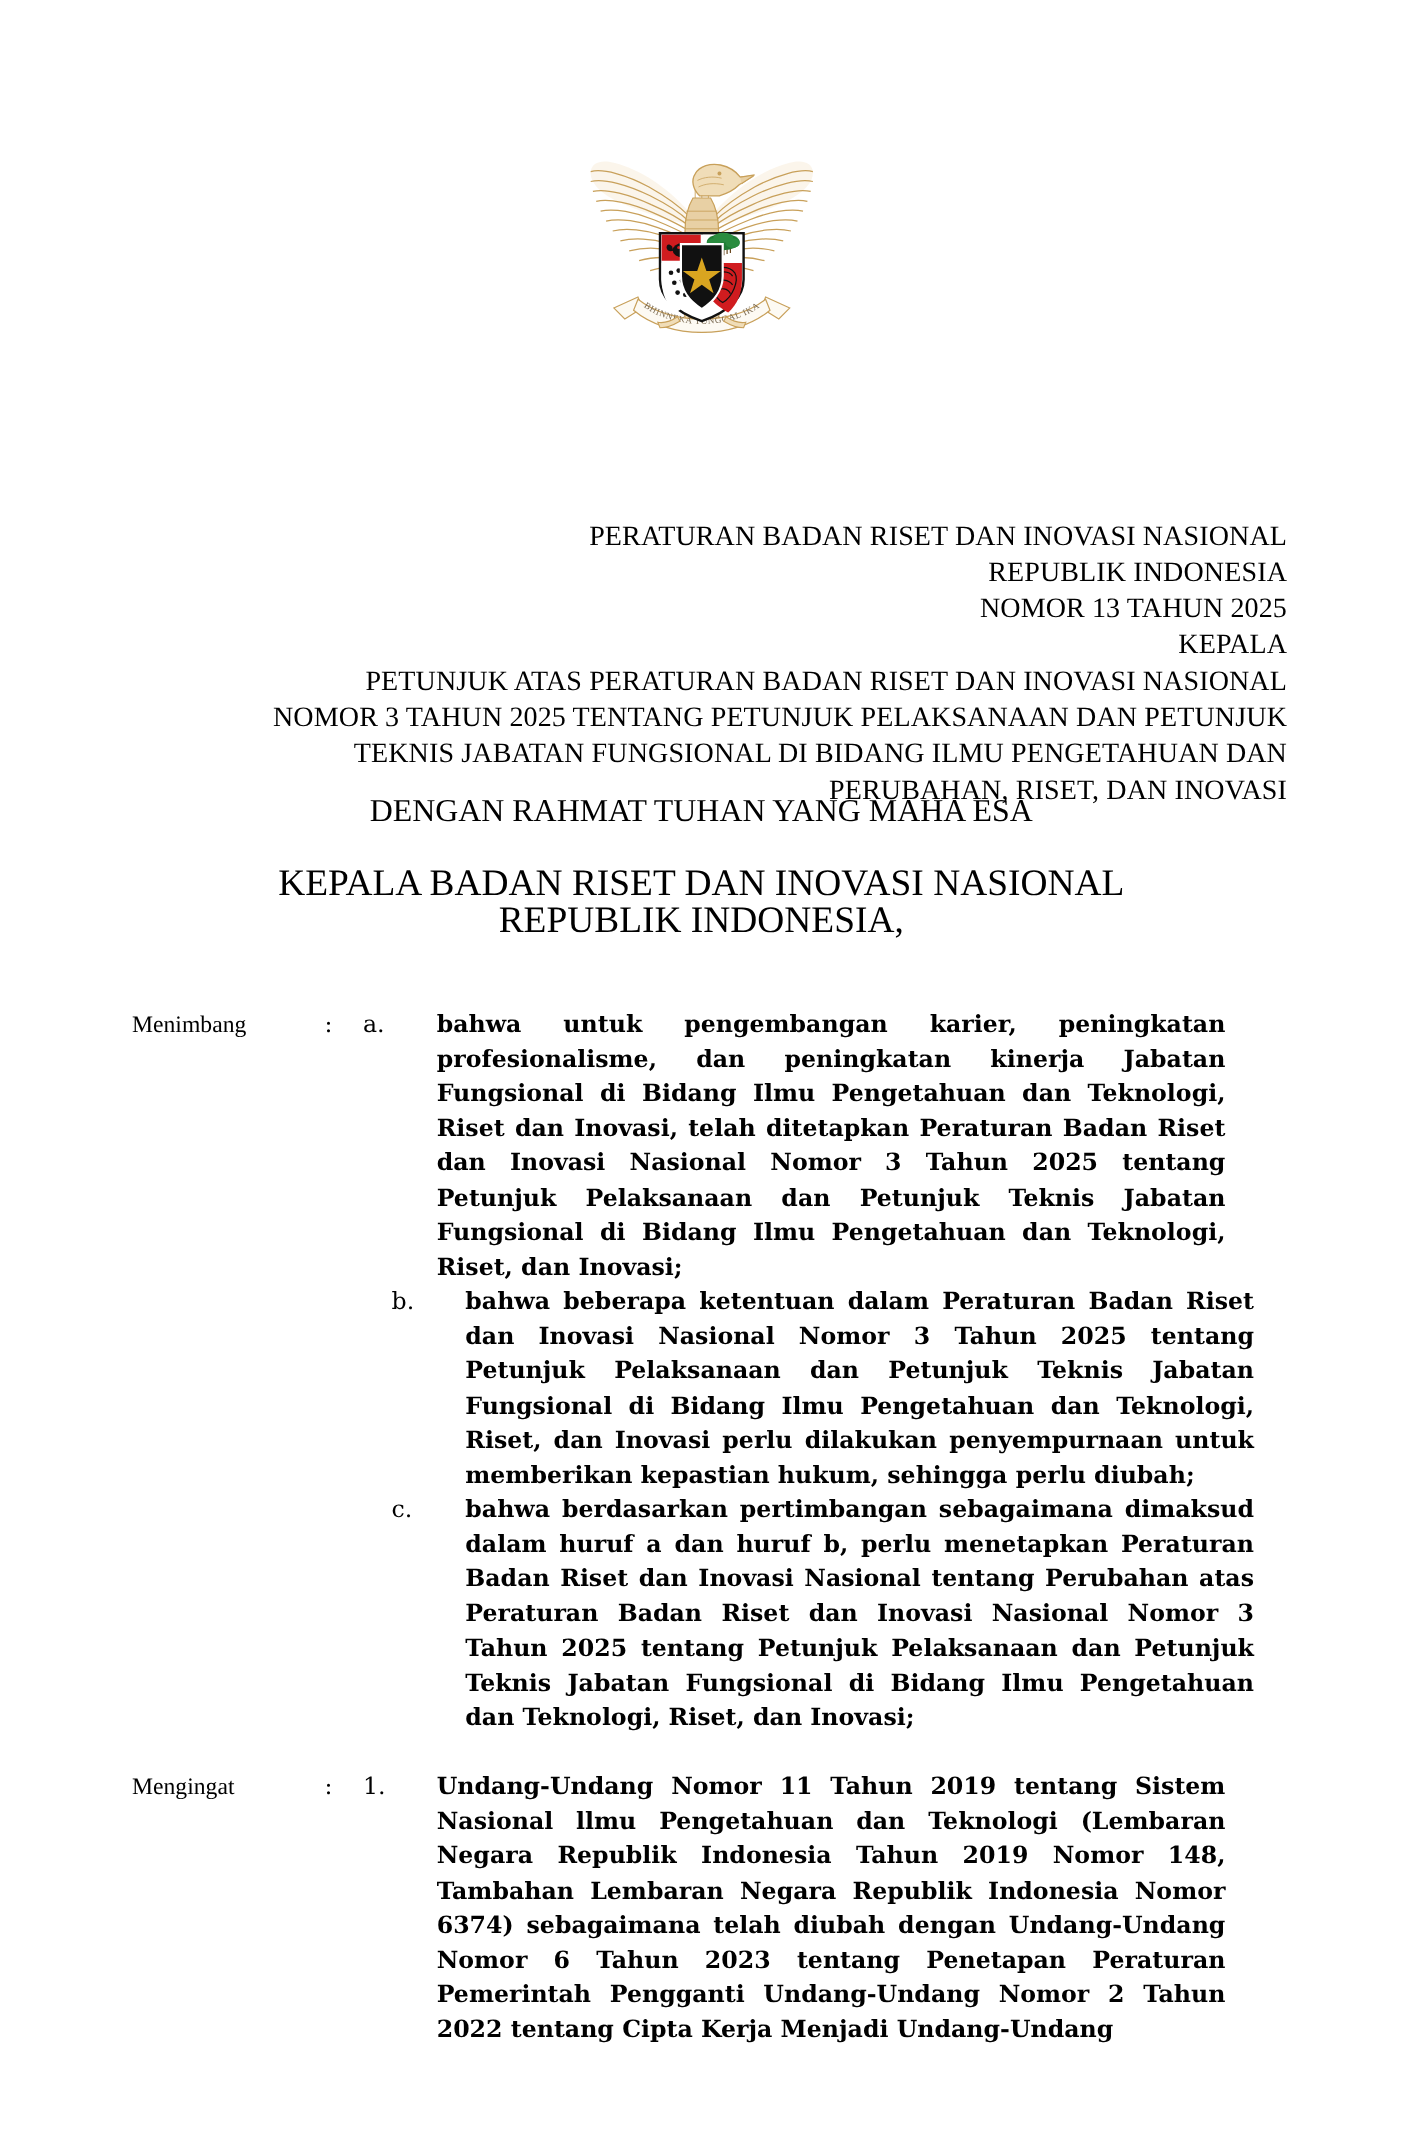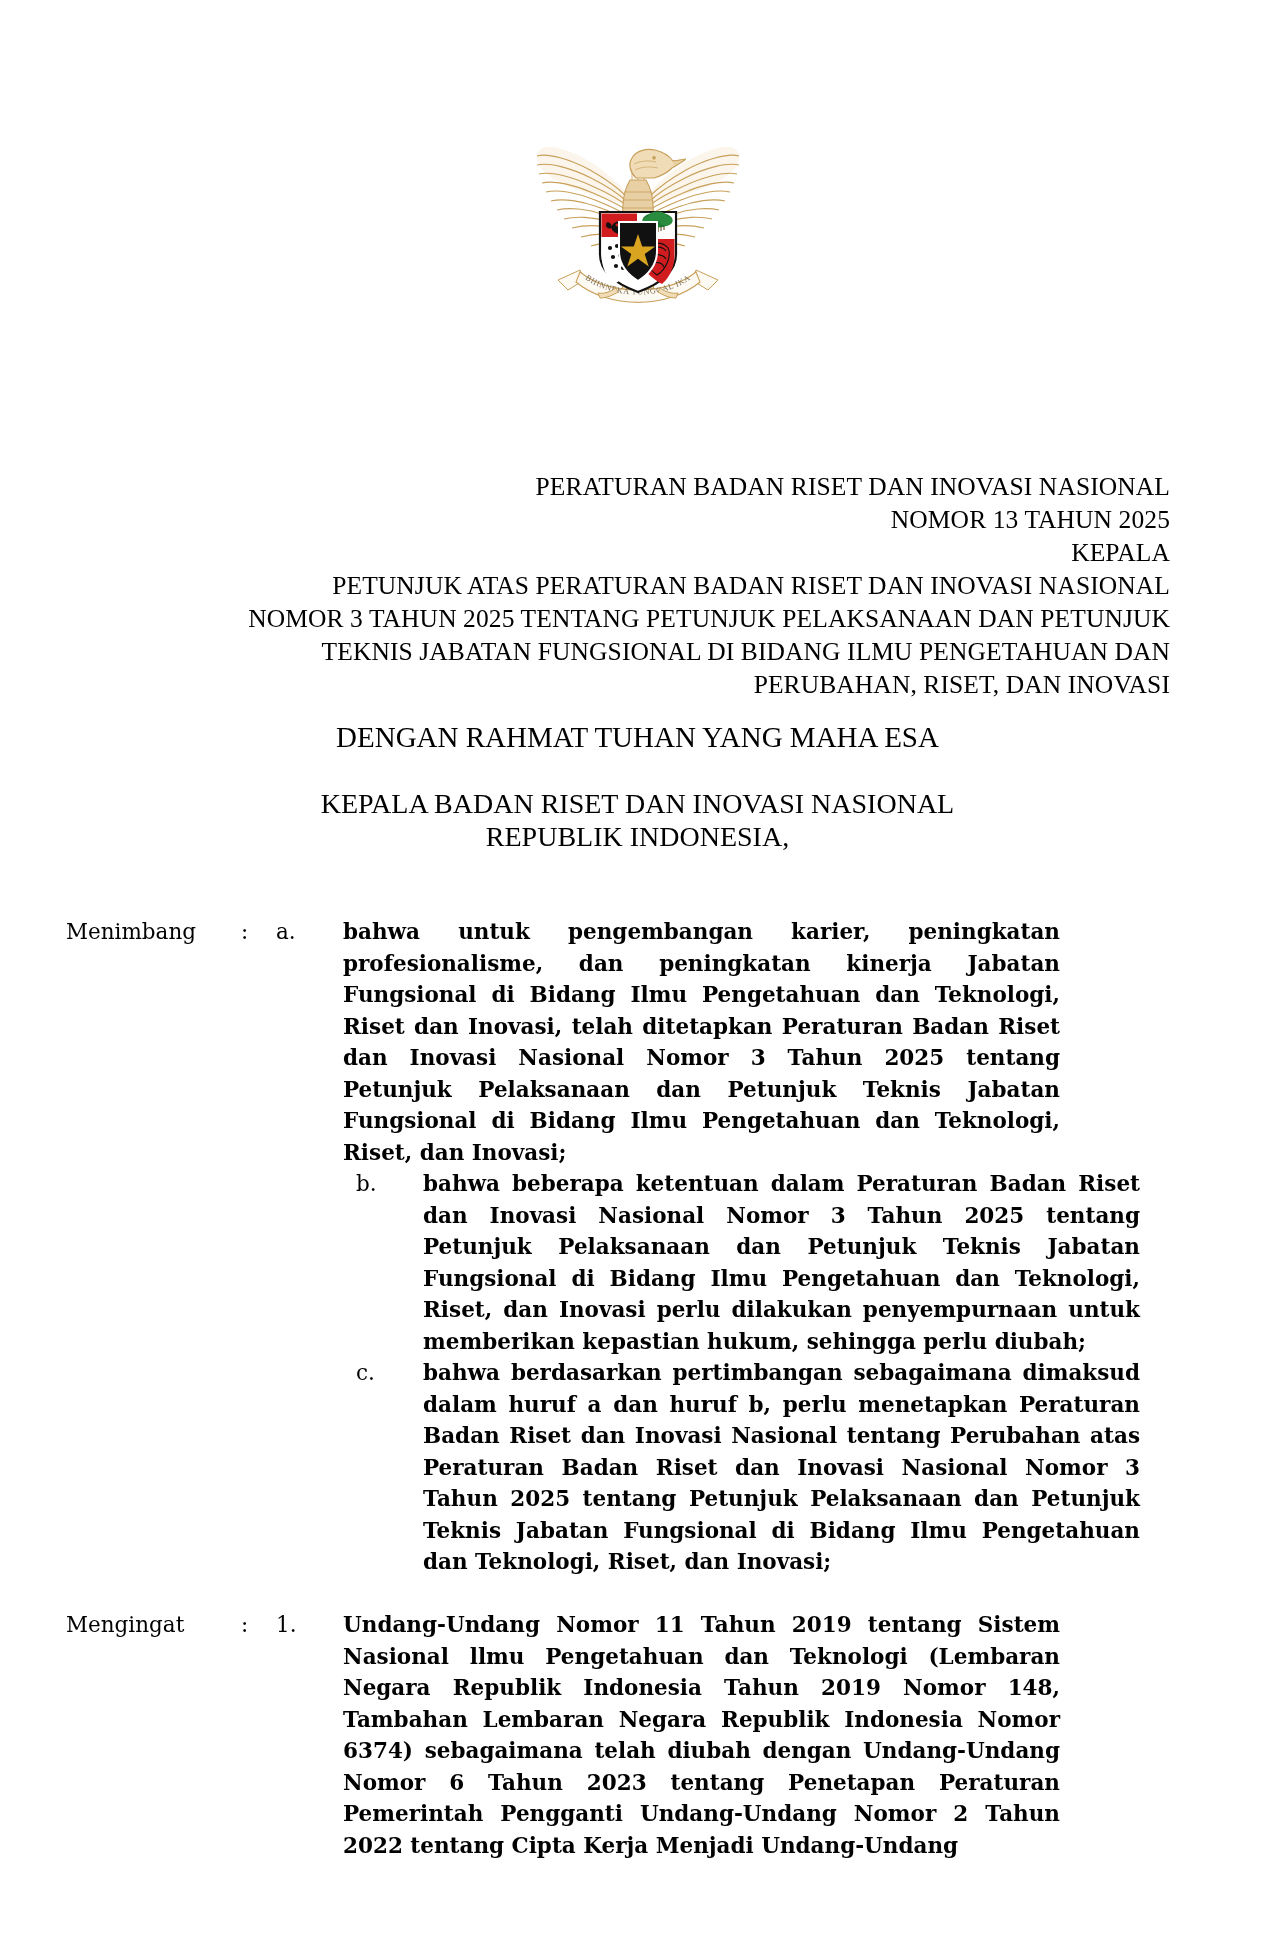--- a/index.html
+++ b/index.html
@@ -59,21 +59,21 @@
     text-align: center;
     font-size: 29px;
     line-height: 33px;
   }
   .deck2 {
     position: absolute;
     top: 787px;
     left: 105px;
     width: 1065px;
     text-align: center;
-    font-size: 28px;
+    font-size: 34px;
     line-height: 33px;
   }
 
   
   .body-area {
     position: absolute;
     top: 916px;
     left: 0;
     width: 1275px;
     font-family: "DejaVu Serif", "Liberation Serif", serif;
@@ -84,23 +84,24 @@
     position: relative;
     display: block;
   }
   .clause-row {
     display: flex;
     align-items: flex-start;
   }
   .lbl-col {
     width: 175px;
     flex: 0 0 175px;
-    margin-left: 66px;
+    margin-left: 120px;
     box-sizing: border-box;
     white-space: nowrap;
+    font-family: Liberation Serif, serif;
   }
   .colon-col {
     width: 35px;
     flex: 0 0 35px;
     box-sizing: border-box;
   }
   .marker-col {
     width: 67px;
     flex: 0 0 67px;
     box-sizing: border-box;
@@ -269,20 +270,21 @@
 
       <g stroke="#c8a05a" stroke-width="1" fill="#f0ddb8">
         <path d="M98 168 C92 172 86 174 80 173 L82 178 C89 178 95 175 100 172 Z"></path>
         <path d="M142 168 C148 172 154 174 160 173 L158 178 C151 178 145 175 140 172 Z"></path>
       </g>
     </svg>
   </div>
 
   <div class="title-block">
     <div class="title-line">PERATURAN BADAN RISET DAN INOVASI NASIONAL</div>
+    <div class="title-line">REPUBLIK INDONESIA</div>
     <div class="title-line">NOMOR 13 TAHUN 2025</div>
     <div class="title-line">KEPALA</div>
     <div class="title-line">PETUNJUK ATAS PERATURAN BADAN RISET DAN INOVASI NASIONAL</div>
     <div class="title-line">NOMOR 3 TAHUN 2025 TENTANG PETUNJUK PELAKSANAAN DAN PETUNJUK</div>
     <div class="title-line">TEKNIS JABATAN FUNGSIONAL DI BIDANG ILMU PENGETAHUAN DAN</div>
     <div class="title-line">PERUBAHAN, RISET, DAN INOVASI</div>
   </div>
 
   <div class="deck">DENGAN RAHMAT TUHAN YANG MAHA ESA</div>
 

